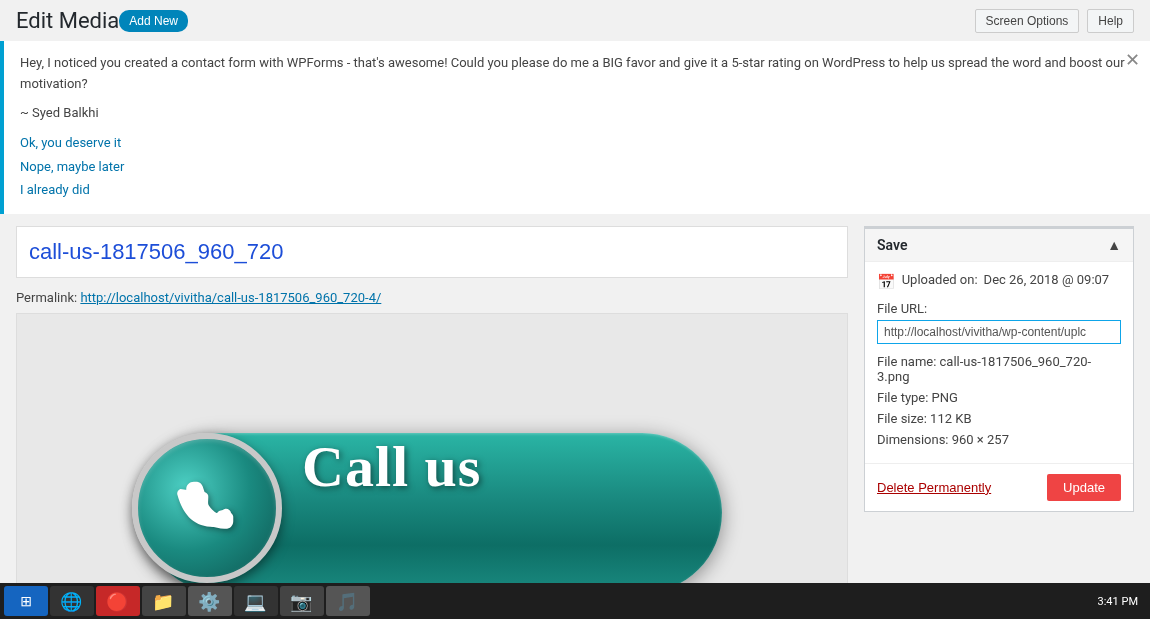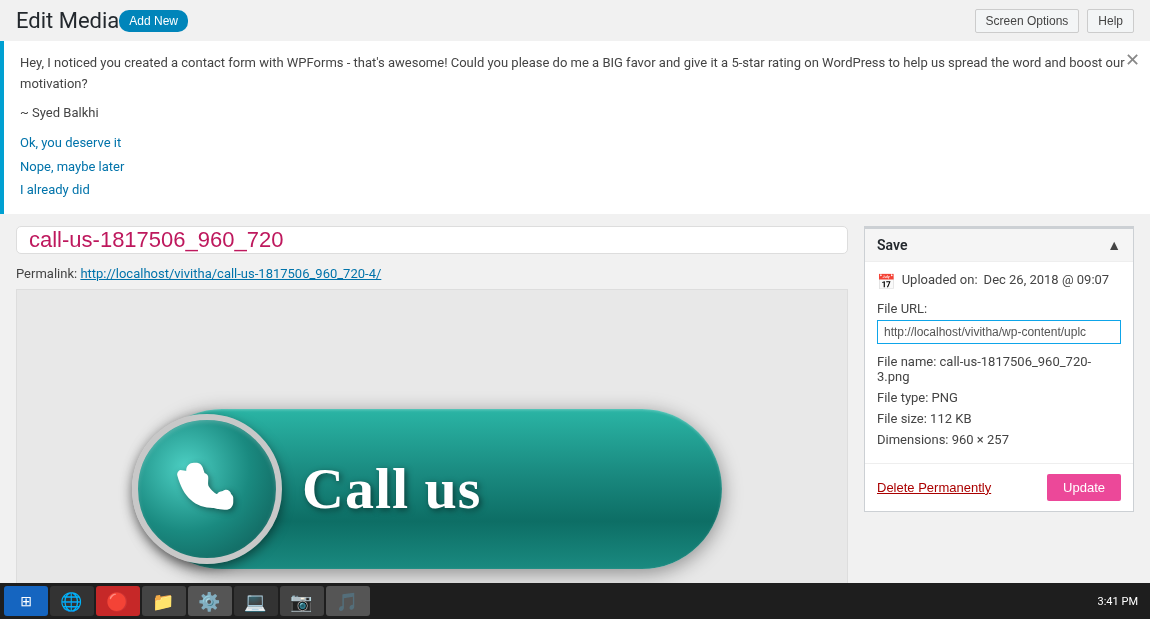--- a/index.html
+++ b/index.html
@@ -107,27 +107,27 @@
       flex: 1;
       min-width: 0;
     }
 
     
     .title-input-wrap {
       margin-bottom: 12px;
     }
     .title-input {
       width: 100%;
-      padding: 0 12px;
+      padding: 12px 12px;
       font-size: 22px;
       border: 1px solid #ddd;
       background: #fff;
-      color: #be185d;
+      color: #1d4ed8;
       outline: none;
-      border-radius: 5px;
+      border-radius: 0;
     }
     .permalink-row {
       font-size: 13px;
       color: #444;
       margin-bottom: 8px;
     }
     .permalink-row a {
       color: #0073aa;
       text-decoration: underline;
     }
@@ -143,21 +143,21 @@
       position: relative;
     }
 
     
     .call-us-button {
       width: 580px;
       height: 160px;
       background: linear-gradient(to bottom, #2ab5a5 0%, #1a8a80 40%, #0d6e65 70%, #1a8a80 100%);
       border-radius: 80px;
       display: flex;
-      align-items: center;
+      align-items: flex-start;
       position: relative;
       box-shadow: 0 4px 20px rgba(0,0,0,0.4), inset 0 1px 3px rgba(255,255,255,0.3);
       overflow: visible;
     }
 
     .call-us-circle {
       width: 150px;
       height: 150px;
       border-radius: 50%;
       background: radial-gradient(circle at 35% 35%, #4dd0c4, #1a8a80 50%, #0d5550);
@@ -270,21 +270,21 @@
     .delete-link {
       color: #a00;
       text-decoration: underline;
       cursor: pointer;
       font-size: 13px;
       background: none;
       border: none;
     }
 
     .update-btn {
-      background: #ec4899;
+      background: #ef4444;
       color: #fff;
       border: none;
       padding: 6px 16px;
       font-size: 13px;
       cursor: pointer;
       border-radius: 2px;
     }
 
     
     .taskbar {

